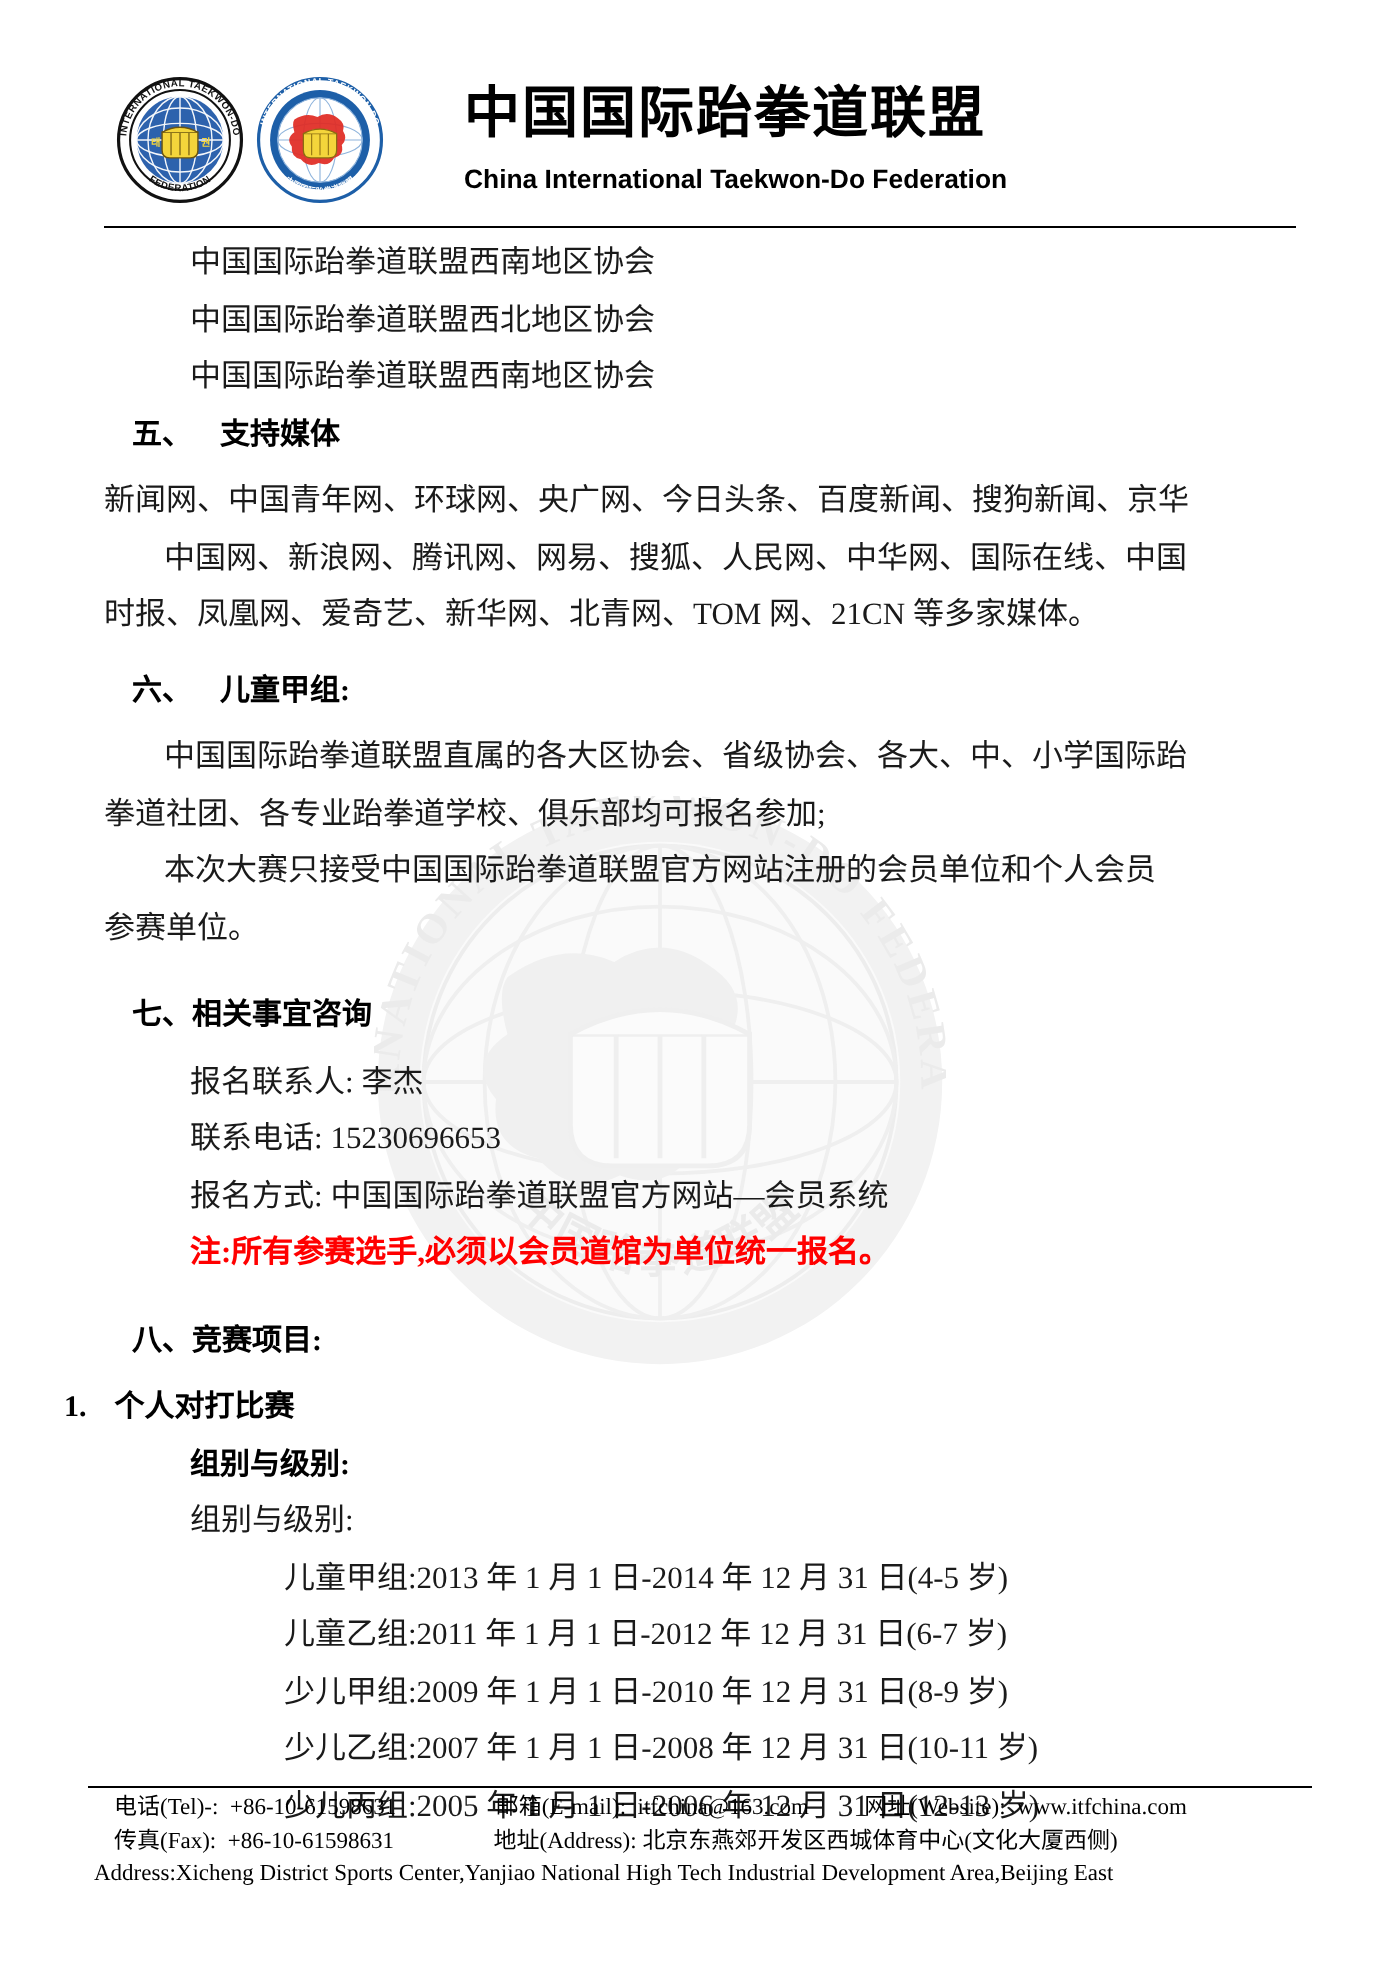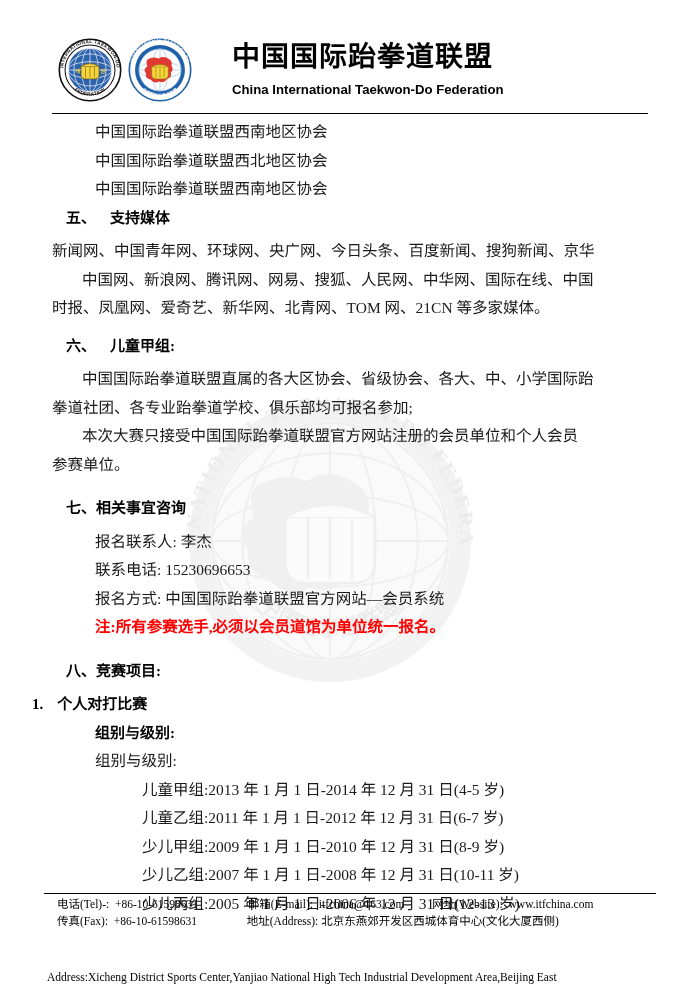--- a/index.html
+++ b/index.html
@@ -154,21 +154,21 @@
     z-index: 2;
   }
   .footer-row {
     font-size: 11.5px;
     line-height: 16.5px;
     white-space: nowrap;
     color: #000;
   }
   .f-pad-1 { padding-left: 57px; }
   .f-pad-2 { padding-left: 57px; }
-  .f-pad-3 { padding-left: 47px; margin-top: 40px; }
+  .f-pad-3 { padding-left: 47px; }
   .f-seg { display: inline-block; }
   .f-gap-lg { display: inline-block; width: 44px; }
   .f-gap-md { display: inline-block; width: 22px; }
 </style>
 </head>
 <body>
 
 <div class="page">
 
   <div class="header">

